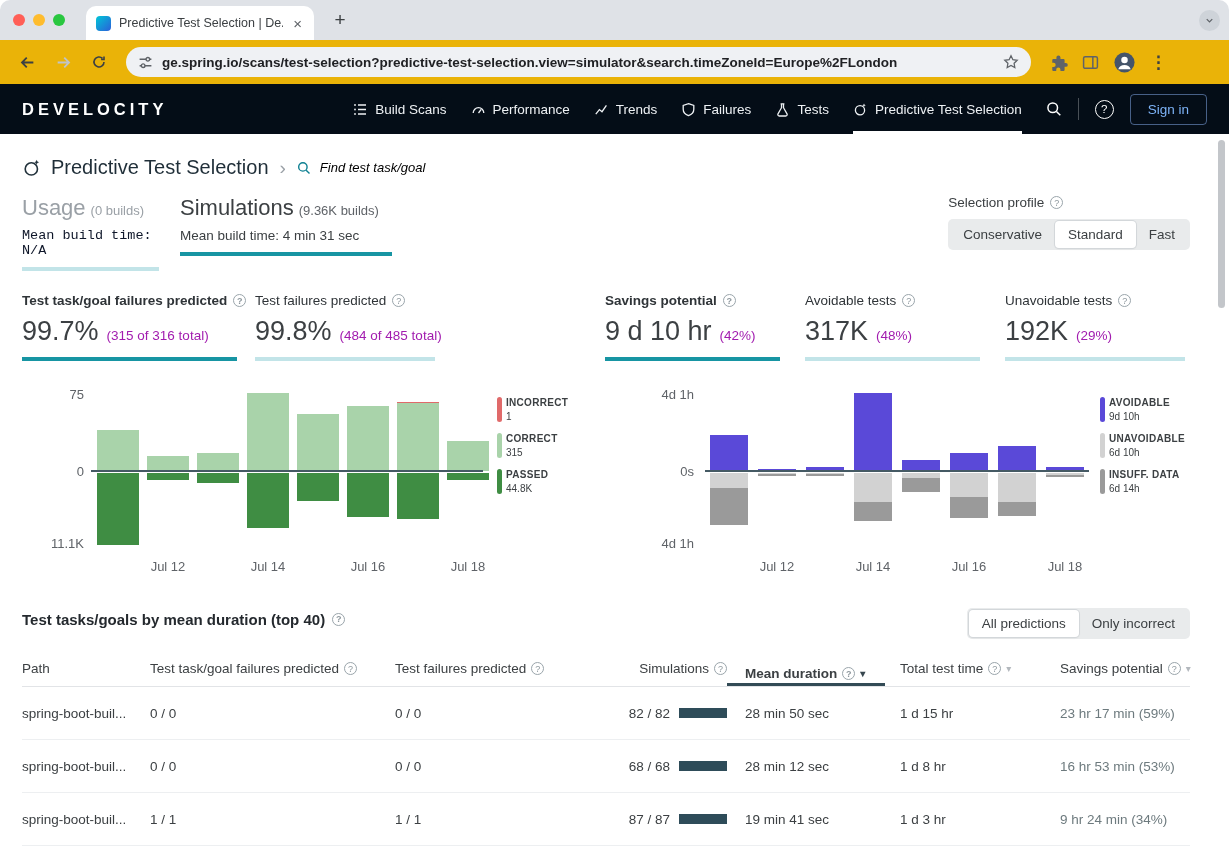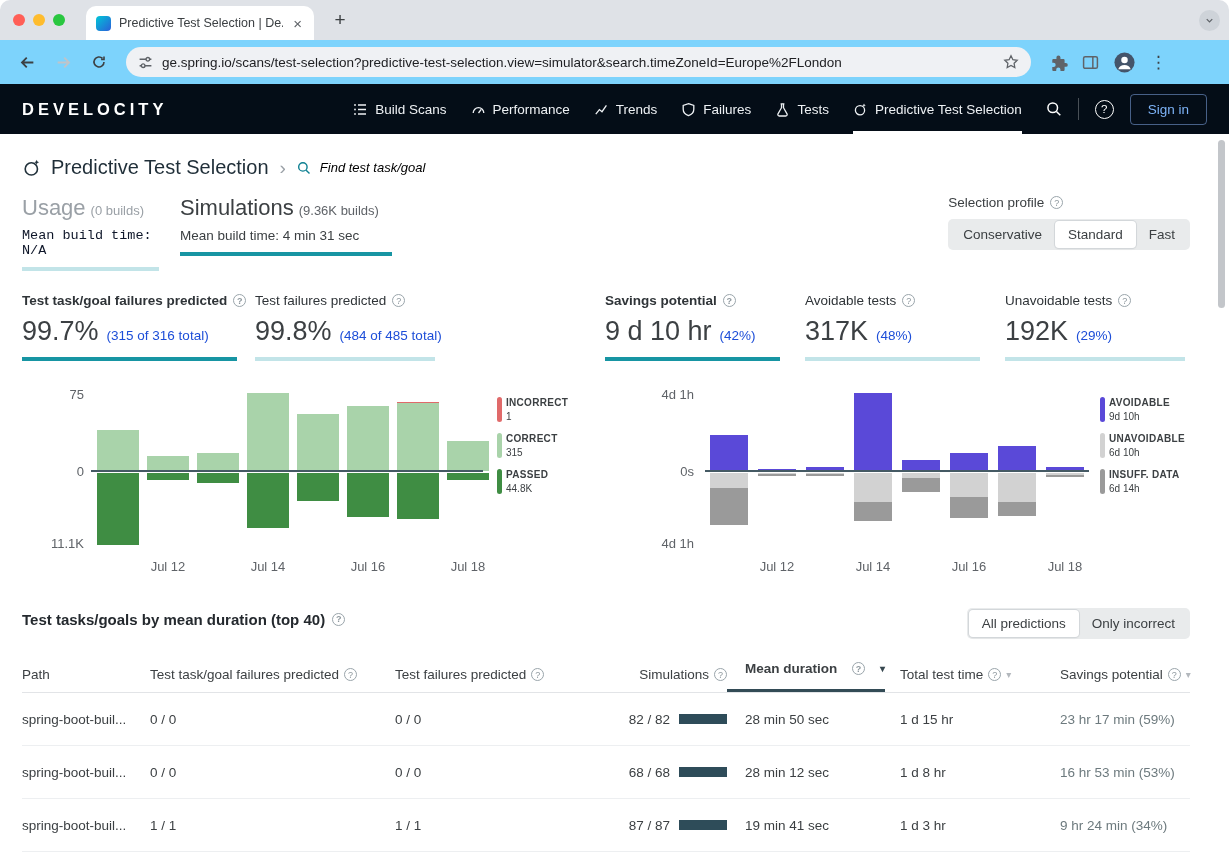--- a/index.html
+++ b/index.html
@@ -11,21 +11,21 @@
   .lights { position:absolute; left:13px; top:14px; display:flex; gap:8px; }
   .light { width:12px; height:12px; border-radius:50%; }
   .light.r { background:#ff5f57; } .light.y { background:#febc2e; } .light.g { background:#29c740; }
   .tab { position:absolute; left:86px; top:6px; width:228px; height:34px; background:#fff; border-radius:10px 10px 0 0; display:flex; align-items:center; padding:0 10px; gap:8px; }
   .favicon { width:15px; height:15px; border-radius:4px; background:linear-gradient(135deg,#00c6d7,#2b5fd9); flex:0 0 auto; }
   .tab-title { font-size:12.5px; color:#3c4043; white-space:nowrap; overflow:hidden; flex:1; }
   .tab-close { font-size:15px; color:#5f6368; padding:0 2px; cursor:default; }
   .new-tab { position:absolute; left:328px; top:8px; width:24px; height:24px; display:flex; align-items:center; justify-content:center; font-size:19px; color:#3c4043; }
   .tab-search { position:absolute; right:9px; top:10px; width:21px; height:21px; border-radius:50%; background:#ced3d9; display:flex; align-items:center; justify-content:center; }
 
-  .toolbar { height:44px; background:#7dd3fc; display:flex; align-items:center; padding:0 12px; gap:6px; }
+  .toolbar { height:44px; background:#eab308; display:flex; align-items:center; padding:0 12px; gap:6px;font-weight:bold; }
   .nav-btn { width:30px; height:30px; display:flex; align-items:center; justify-content:center; }
   .url-bar { width:905px; height:30px; background:#eff1f4; border-radius:15px; display:flex; align-items:center; padding:0 12px; gap:9px; margin-left:6px; }
   .url-text { font-size:13.5px; color:#202124; white-space:nowrap; overflow:hidden; flex:1; }
   .tb-icons { display:flex; align-items:center; gap:14px; margin-left:14px; }
   .dots { font-size:17px; color:#3c4043; letter-spacing:0; }
 
   
   .app-header { height:50px; background:#040d17; display:flex; align-items:center; padding:0 22px; color:#fff; }
   .logo { font-size:16.5px; font-weight:bold; letter-spacing:4px; color:#fff; white-space:nowrap; }
   .dnav { margin-left:auto; display:flex; align-items:stretch; gap:24px; height:50px; }
@@ -68,21 +68,21 @@
   .seg { margin-top:9px; display:inline-flex; background:#e9ebec; border-radius:5px; padding:2px; }
   .seg-opt { padding:6px 13px; font-size:13.5px; color:#3c4043; border-radius:4px; cursor:pointer; white-space:nowrap; }
   .seg-opt.sel { background:#fff; box-shadow:0 0 0 1px #d3d7da, 0 1px 2px rgba(0,0,0,.08); }
 
   .metrics-row { position:relative; height:78px; margin-top:36px; }
   .metric { position:absolute; top:0; }
   .m-label { font-size:13.5px; color:#2f3438; display:flex; align-items:center; gap:6px; white-space:nowrap; }
   .m-label.bold { font-weight:bold; }
   .m-value { margin-top:8px; display:flex; align-items:baseline; gap:8px; white-space:nowrap; }
   .m-big { font-size:27px; color:#3c4043; }
-  .m-detail { font-size:13.5px; color:#1d4ed8; }
+  .m-detail { font-size:13.5px; color:#a21caf; }
   .m-uline { height:4px; margin-top:10px; }
 
   
   .charts-row { position:relative; height:196px; margin-top:16px; }
   .plot { position:absolute; top:6px; height:150px; }
   .plot0 { left:91px; width:392px; }
   .plot1 { left:705px; width:384px; }
   .zero-line { position:absolute; left:0; right:0; top:77px; height:1.5px; background:#455a64; z-index:3; }
   .bar { position:absolute; z-index:1; }
   .ylab { position:absolute; width:64px; text-align:right; font-size:13px; color:#5f6368; }
@@ -97,21 +97,21 @@
   .lval { display:block; font-size:10px; color:#3c4043; margin-top:3px; }
 
   
   .table-section { margin-top:16px; padding:0 39px 0 22px; }
   .section-head { display:flex; align-items:center; justify-content:space-between; }
   .sec-title { font-size:15px; font-weight:bold; color:#24292e; display:flex; align-items:center; gap:7px; }
   .thead, .trow { display:grid; grid-template-columns:128px 245px 180px 152px 158px 160px 145px; }
   .thead { margin-top:12px; border-bottom:1px solid #e2e4e7; align-items:end; }
   .th { font-size:13.5px; color:#3c4043; padding:10px 0; display:flex; align-items:center; gap:5px; white-space:nowrap; }
   .th.rt { justify-content:flex-end; }
-  .th.active { font-weight:bold; border-bottom:3px solid #334b56; padding-bottom:13px;justify-content:space-between; }
+  .th.active { font-weight:bold; border-bottom:3px solid #334b56; padding-bottom:2px; }
   .padA { padding-left:18px; } .padB { padding-left:15px; }
   .trow { height:53px; align-items:center; border-bottom:1px solid #edeff1; font-size:13.5px; color:#3c4043; }
   .cell { white-space:nowrap; overflow:hidden; text-overflow:ellipsis; }
   .cell-sim { display:flex; align-items:center; justify-content:flex-end; gap:9px; }
   .sim-bar { width:48px; height:10px; background:#2e4c59; flex:0 0 auto; }
   .cell-sav { color:#6d7a7e; }
 
   .scroll-thumb { position:absolute; right:4px; top:140px; width:7px; height:168px; border-radius:4px; background:#c3c6ca; }
 </style>
 </head>

